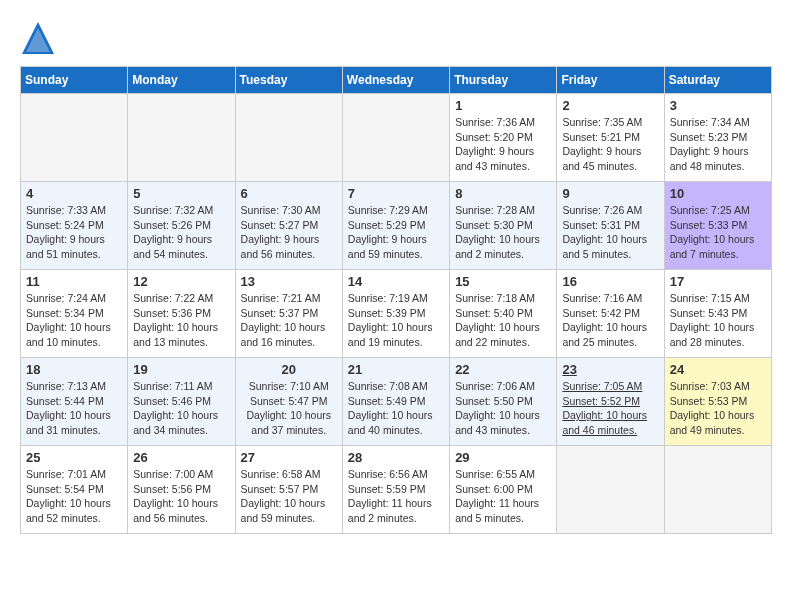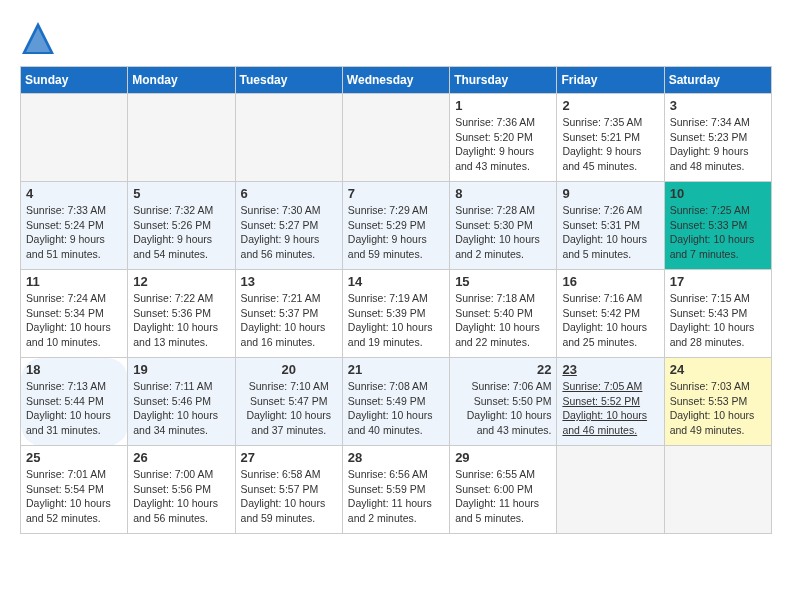--- a/index.html
+++ b/index.html
@@ -166,21 +166,21 @@
           <div class="day-info">Sunrise: 7:29 AM<br>Sunset: 5:29 PM<br>Daylight: 9 hours<br>and 59 minutes.</div>
         </td>
         <td style="background: rgb(238, 244, 251);">
           <span class="day-number">8</span>
           <div class="day-info">Sunrise: 7:28 AM<br>Sunset: 5:30 PM<br>Daylight: 10 hours<br>and 2 minutes.</div>
         </td>
         <td style="background: rgb(238, 244, 251);">
           <span class="day-number">9</span>
           <div class="day-info">Sunrise: 7:26 AM<br>Sunset: 5:31 PM<br>Daylight: 10 hours<br>and 5 minutes.</div>
         </td>
-        <td style="background: #14b8a6;">
+        <td style="background: #c4b5fd;">
           <span class="day-number">10</span>
           <div class="day-info">Sunrise: 7:25 AM<br>Sunset: 5:33 PM<br>Daylight: 10 hours<br>and 7 minutes.</div>
         </td>
       </tr>
       <tr>
         <td>
           <span class="day-number">11</span>
           <div class="day-info">Sunrise: 7:24 AM<br>Sunset: 5:34 PM<br>Daylight: 10 hours<br>and 10 minutes.</div>
         </td>
         <td>
@@ -202,37 +202,37 @@
         <td>
           <span class="day-number">16</span>
           <div class="day-info">Sunrise: 7:16 AM<br>Sunset: 5:42 PM<br>Daylight: 10 hours<br>and 25 minutes.</div>
         </td>
         <td>
           <span class="day-number">17</span>
           <div class="day-info">Sunrise: 7:15 AM<br>Sunset: 5:43 PM<br>Daylight: 10 hours<br>and 28 minutes.</div>
         </td>
       </tr>
       <tr>
-        <td style="background: rgb(238, 244, 251); border-radius: 21px;">
+        <td style="background: rgb(238, 244, 251);">
           <span class="day-number">18</span>
           <div class="day-info">Sunrise: 7:13 AM<br>Sunset: 5:44 PM<br>Daylight: 10 hours<br>and 31 minutes.</div>
         </td>
         <td style="background: rgb(238, 244, 251);">
           <span class="day-number">19</span>
           <div class="day-info">Sunrise: 7:11 AM<br>Sunset: 5:46 PM<br>Daylight: 10 hours<br>and 34 minutes.</div>
         </td>
         <td style="background: rgb(238, 244, 251); text-align: center;">
           <span class="day-number">20</span>
           <div class="day-info">Sunrise: 7:10 AM<br>Sunset: 5:47 PM<br>Daylight: 10 hours<br>and 37 minutes.</div>
         </td>
         <td style="background: rgb(238, 244, 251);">
           <span class="day-number">21</span>
           <div class="day-info">Sunrise: 7:08 AM<br>Sunset: 5:49 PM<br>Daylight: 10 hours<br>and 40 minutes.</div>
         </td>
-        <td style="background: rgb(238, 244, 251); text-align: right;">
+        <td style="background: rgb(238, 244, 251);">
           <span class="day-number">22</span>
           <div class="day-info">Sunrise: 7:06 AM<br>Sunset: 5:50 PM<br>Daylight: 10 hours<br>and 43 minutes.</div>
         </td>
         <td style="background: rgb(238, 244, 251); text-decoration: underline;">
           <span class="day-number">23</span>
           <div class="day-info">Sunrise: 7:05 AM<br>Sunset: 5:52 PM<br>Daylight: 10 hours<br>and 46 minutes.</div>
         </td>
         <td style="background: #fef9c3;">
           <span class="day-number">24</span>
           <div class="day-info">Sunrise: 7:03 AM<br>Sunset: 5:53 PM<br>Daylight: 10 hours<br>and 49 minutes.</div>

